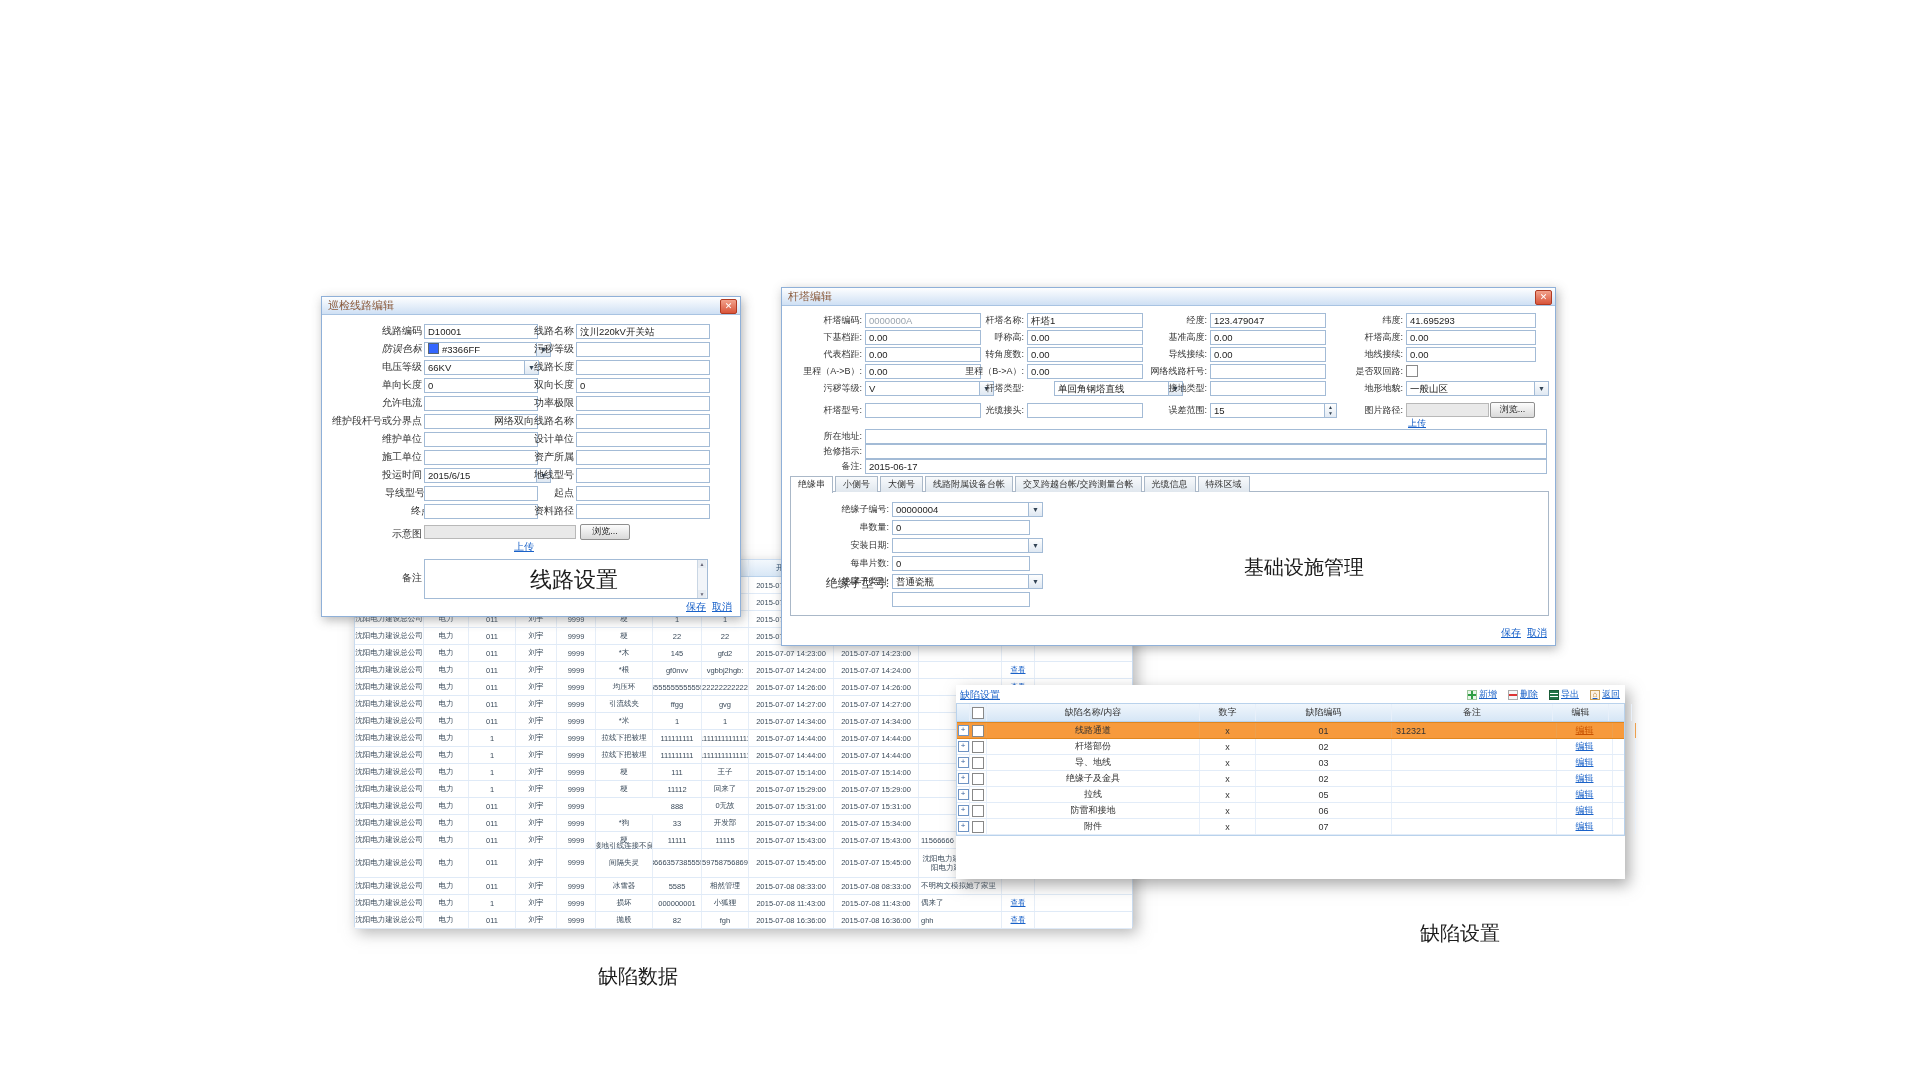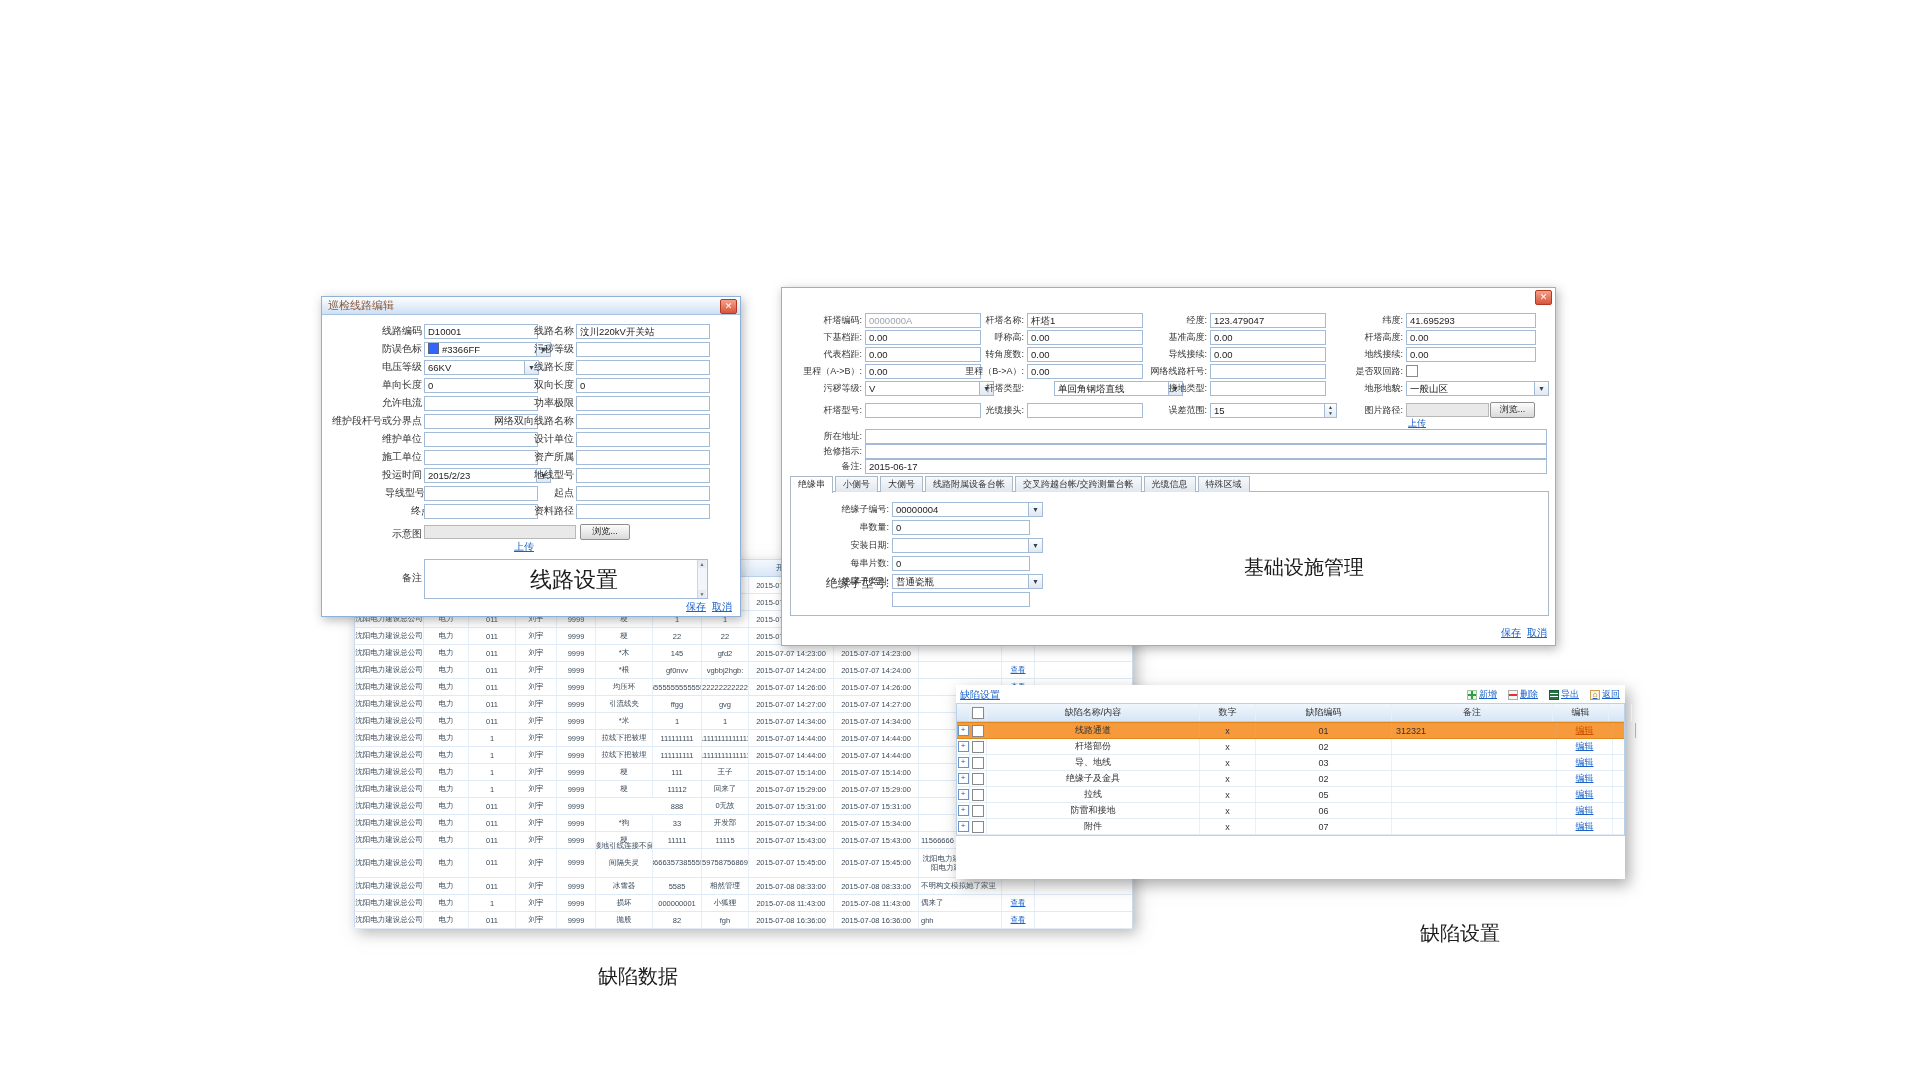--- a/index.html
+++ b/index.html
@@ -426,36 +426,36 @@
       </div>
     </div>
 </div>
 
 <div class="dlg" id="line-dialog" style="left:321px;top:296px;width:418px;height:319px;">
   <div class="dlg-title">巡检线路编辑</div>
   <div class="dlg-close">✕</div>
   <div id="ld-fields">
       <div class="lbl" style="left: 5px; top: 27px; width: 95px;">线路编码</div>
       <div class="inp" style="left: 102px; top: 27px; width: 106px;"><span>D10001</span></div>
-      <div class="lbl" style="left: 5px; top: 45px; width: 95px;">防误色标</div>
+      <div class="lbl" style="left: 5px; top: 45px; width: 95px; font-style: italic;">防误色标</div>
       <div class="inp" style="left: 102px; top: 45px; width: 106px; padding-right: 16px;"><span style="display: inline-block; width: 9px; height: 9px; background: rgb(51, 102, 255); border: 1px solid rgb(85, 102, 119); vertical-align: -1px; margin-right: 3px;"></span><span>#3366FF</span><span class="sel-b">▼</span></div>
       <div class="lbl" style="left: 5px; top: 63px; width: 95px;">电压等级</div>
       <div class="inp" style="left: 102px; top: 63px; width: 106px; padding-right: 4px;"><span>66KV</span><span class="sel-b">▼</span></div>
       <div class="lbl" style="left: 5px; top: 81px; width: 95px;">单向长度</div>
       <div class="inp" style="left: 102px; top: 81px; width: 106px;"><span>0</span></div>
       <div class="lbl" style="left: 5px; top: 99px; width: 95px;">允许电流</div>
       <div class="inp" style="left: 102px; top: 99px; width: 106px;"><span></span></div>
       <div class="lbl" style="left: 5px; top: 117px; width: 95px;">维护段杆号或分界点</div>
       <div class="inp" style="left: 102px; top: 117px; width: 106px;"><span></span></div>
       <div class="lbl" style="left: 5px; top: 135px; width: 95px;">维护单位</div>
       <div class="inp" style="left: 102px; top: 135px; width: 106px;"><span></span></div>
       <div class="lbl" style="left: 5px; top: 153px; width: 95px;">施工单位</div>
       <div class="inp" style="left: 102px; top: 153px; width: 106px;"><span></span></div>
       <div class="lbl" style="left: 5px; top: 171px; width: 95px;">投运时间</div>
-      <div class="inp" style="left: 102px; top: 171px; width: 106px; padding-right: 16px;"><span>2015/2/23</span><span class="sel-b">▼</span></div>
+      <div class="inp" style="left: 102px; top: 171px; width: 106px; padding-right: 16px;"><span>2015/6/15</span><span class="sel-b">▼</span></div>
       <div class="lbl" style="left: 8px; top: 189px; width: 95px;">导线型号</div>
       <div class="inp" style="left: 102px; top: 189px; width: 106px;"><span></span></div>
       <div class="lbl" style="left: 14px; top: 207px; width: 95px;">终点</div>
       <div class="inp" style="left: 102px; top: 207px; width: 106px;"><span></span></div>
       <div class="lbl" style="left: 157px; top: 27px; width: 95px;">线路名称</div>
       <div class="inp" style="left: 254px; top: 27px; width: 126px;"><span>汶川220kV开关站</span></div>
       <div class="lbl" style="left: 157px; top: 45px; width: 95px;">污秽等级</div>
       <div class="inp" style="left: 254px; top: 45px; width: 126px;"><span></span></div>
       <div class="lbl" style="left: 157px; top: 63px; width: 95px;">线路长度</div>
       <div class="inp" style="left: 254px; top: 63px; width: 126px;"><span></span></div>
@@ -489,20 +489,21 @@
       <div class="ta-ar" style="bottom:0;">▼</div>
     </div>
   </div>
   <div class="big" style="left:208px;top:268px;font-size:22px;">线路设置</div>
 
   <div class="lnk" style="right:34px;top:303px;left:auto;">保存</div>
   <div class="lnk" style="right:8px;top:303px;left:auto;">取消</div>
 </div>
 
 <div class="dlg" id="tower-dialog" style="left:781px;top:287px;width:773px;height:357px;">
+  <div class="dlg-title">杆塔编辑</div>
   <div class="dlg-close">✕</div>
   <div id="td-fields">
       <div class="lbl" style="left: 2px; top: 25px; width: 78px; font-size: 9px;">杆塔编码:</div>
       <div class="inp dim" style="left: 83px; top: 25px; width: 108px;"><span>0000000A</span></div>
       <div class="lbl" style="left: 165px; top: 25px; width: 77px; font-size: 9px;">杆塔名称:</div>
       <div class="inp" style="left: 245px; top: 25px; width: 108px;"><span>杆塔1</span></div>
       <div class="lbl" style="left: 348px; top: 25px; width: 77px; font-size: 9px;">经度:</div>
       <div class="inp" style="left: 428px; top: 25px; width: 108px;"><span>123.479047</span></div>
       <div class="lbl" style="left: 543px; top: 25px; width: 78px; font-size: 9px;">纬度:</div>
       <div class="inp" style="left: 624px; top: 25px; width: 122px;"><span>41.695293</span></div>

